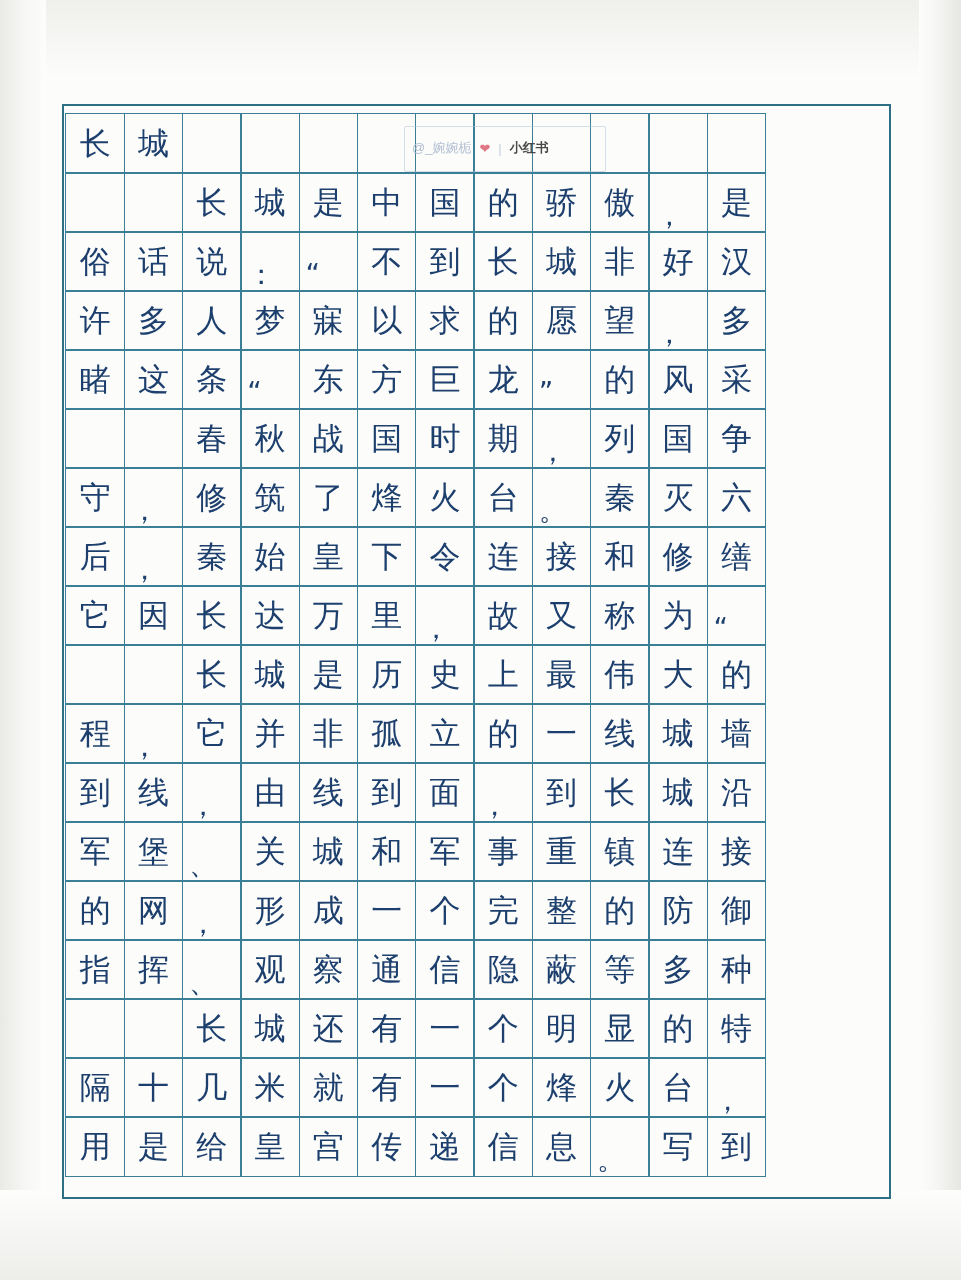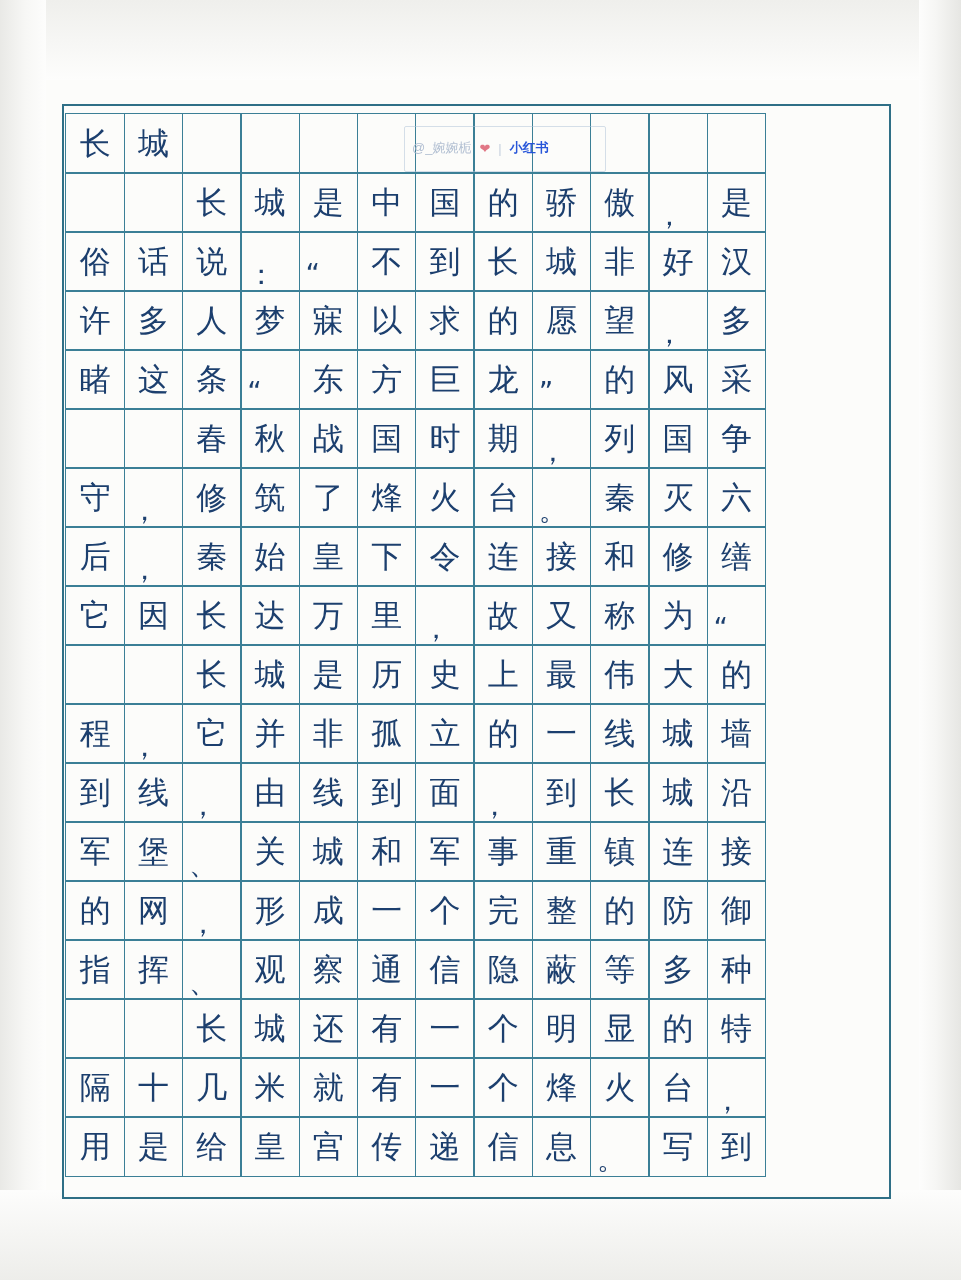--- a/index.html
+++ b/index.html
@@ -122,21 +122,21 @@
     color: #b9c7d6;
     font-size: 13px;
     font-family: "Liberation Sans", sans-serif;
     opacity: 0.95;
     pointer-events: none;
   }
   #watermark .wm-handle { color: #aebcd0; }
   #watermark .wm-heart { color: #e0707f; font-size: 13px; }
   #watermark .wm-sep { color: #c3cfdc; }
   #watermark .wm-brand {
-    color: #1d4ed8;
+    color: #404040;
     font-size: 13px;
     font-weight: bold;
   }
   #watermark .wm-frame {
     position: absolute;
     left: 0; top: 0;
     width: 100%; height: 100%;
     border: 1px solid rgba(175,195,215,0.55);
     border-radius: 2px;
   }

